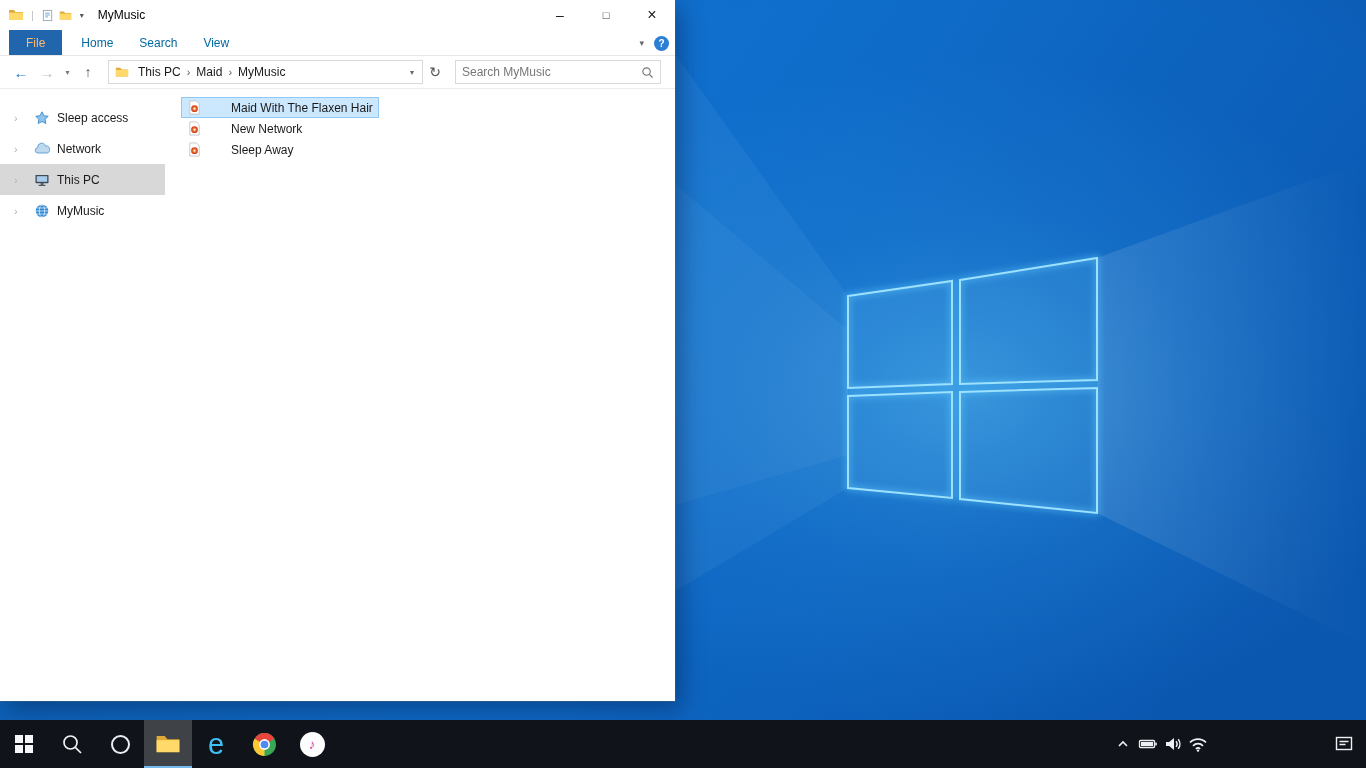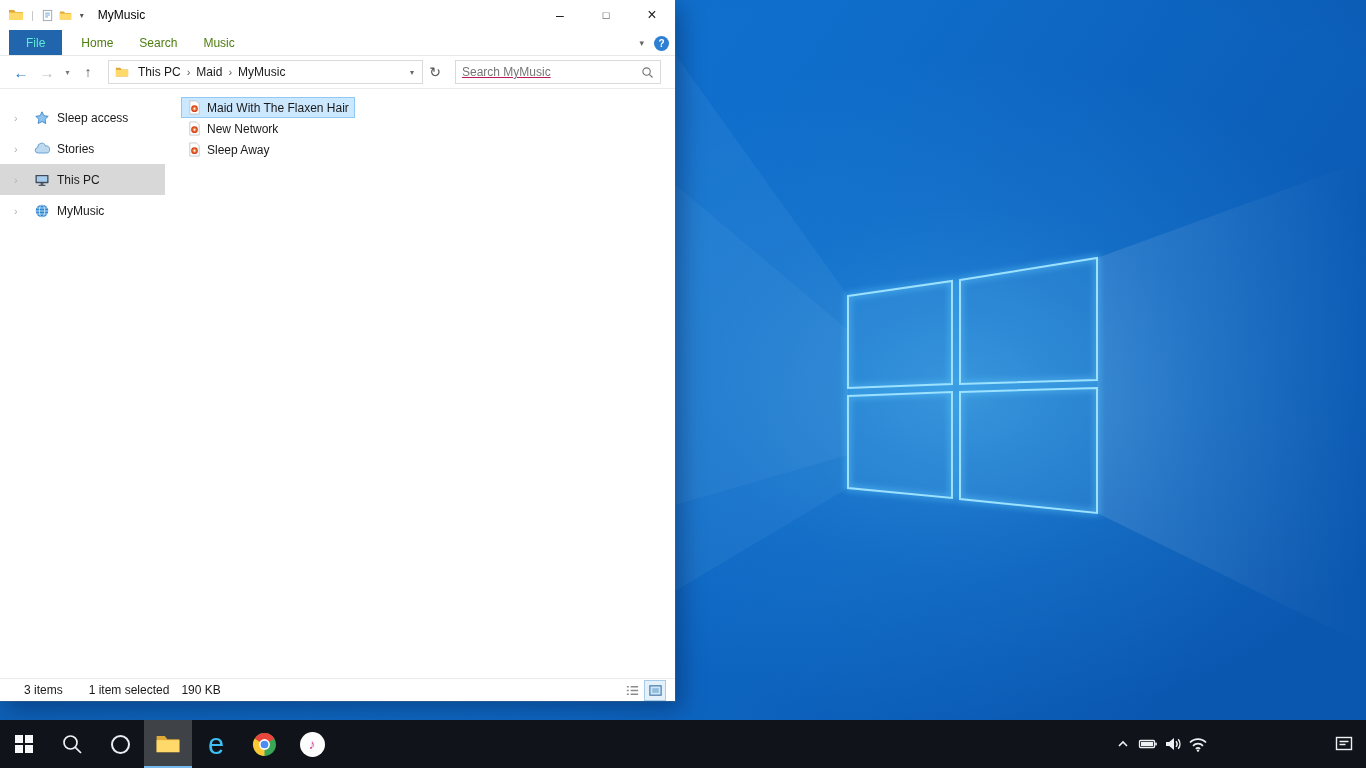--- a/index.html
+++ b/index.html
@@ -28,53 +28,53 @@
   .qat-chevron { font-size: 8px; color: #555; width: 14px; text-align: center; }
   .title-text { margin-left: 9px; font-size: 12px; color: #000; white-space: nowrap; }
   .win-controls { position: absolute; right: 0; top: 0; height: 30px; display: flex; }
   .win-btn { width: 46px; height: 30px; display: flex; align-items: center; justify-content: center; color: #222; }
   .win-btn.min { font-size: 14px; }
   .win-btn.max { font-size: 11px; color: #333; }
   .win-btn.close { font-size: 16px; }
 
   
   .ribbon-tabs { height: 26px; display: flex; align-items: stretch; padding-left: 9px; border-bottom: 1px solid #e8e8e8; position: relative; flex: 0 0 auto; }
-  .tab { display: flex; align-items: center; padding: 0 13px; color: #4d7c0f; }
-  .tab.file { background: #2165ad; color: #5eead4; padding: 0 17px; margin-right: 6px; }
+  .tab { display: flex; align-items: center; padding: 0 13px; color: #0369a1; }
+  .tab.file { background: #2165ad; color: #fdba74; padding: 0 17px; margin-right: 6px; }
   .ribbon-right { position: absolute; right: 6px; top: 0; height: 26px; display: flex; align-items: center; gap: 10px; }
   .ribbon-collapse { font-size: 9px; color: #666; }
   .help-btn { width: 15px; height: 15px; border-radius: 50%; background: #2d7fd3; color: #fff; font-size: 10px; font-weight: bold; display: flex; align-items: center; justify-content: center; }
 
   
   .navbar { height: 33px; display: flex; align-items: center; padding: 0 14px 0 8px; border-bottom: 1px solid #ececec; flex: 0 0 auto; }
   .nav-btn { width: 26px; text-align: center; font-size: 15px; line-height: 1; }
   .nav-back { color: #1c76c8; }
   .nav-fwd { color: #bdbdbd; }
   .nav-dd { width: 15px; font-size: 8px; color: #777; text-align: center; }
   .nav-up { color: #555; font-size: 14px; }
   .addressbar { width: 315px; height: 24px; border: 1px solid #d9d9d9; display: flex; align-items: center; padding: 0 2px 0 6px; margin-left: 7px; background: #fff; }
   .addressbar .crumbs { display: flex; align-items: center; flex: 1; overflow: hidden; }
   .crumb { padding: 0 5px; white-space: nowrap; color: #1a1a1a; }
   .crumb-sep { font-size: 11px; color: #555; padding: 0 1px; }
   .addr-chevron { font-size: 8px; color: #666; width: 16px; text-align: center; }
   .refresh-btn { width: 24px; text-align: center; color: #555; font-size: 14px; }
   .searchbox { flex: 1; height: 24px; border: 1px solid #d9d9d9; margin-left: 8px; display: flex; align-items: center; padding: 0 6px; background: #fff; }
-  .searchbox input { border: none; outline: none; flex: 1; font-family: "Liberation Sans", sans-serif; font-size: 12px; color: #be185d; background: transparent; text-decoration: underline; }
+  .searchbox input { border: none; outline: none; flex: 1; font-family: "Liberation Sans", sans-serif; font-size: 12px; color: #be185d; background: transparent; }
   .searchbox input::placeholder { color: #767676; }
 
   
   .win-body { flex: 1; display: flex; overflow: hidden; }
   .sidebar { width: 165px; flex: 0 0 auto; padding-top: 13px; }
   .side-item { height: 31px; display: flex; align-items: center; padding-left: 34px; position: relative; white-space: nowrap; }
   .side-item.selected { background: #d8d8d8; }
   .side-item .expander { position: absolute; left: 14px; color: #b2b2b2; font-size: 11px; }
   .side-item .s-icon { display: flex; margin-right: 7px; }
 
   .filelist { flex: 1; padding-top: 8px; }
-  .file-row { height: 21px; display: flex; align-items: center; margin-left: 16px; padding: 0 5px; width: max-content; border: 1px solid transparent; }
+  .file-row { height: 21px; display: flex; align-items: center; margin-left: 16px; padding: 0 5px; width: max-content; border: 1px solid transparent; gap: 24px; }
   .file-row.selected { background: #cce8ff; border-color: #90c8f6; }
   .file-row .f-icon { display: flex; margin-right: 5px; }
 
   
   .statusbar { height: 23px; border-top: 1px solid #ececec; display: flex; align-items: center; padding: 0 10px 0 24px; flex: 0 0 auto; position: relative; }
   .status-sel { margin-left: 26px; }
   .status-size { margin-left: 12px; }
   .view-toggles { margin-left: auto; display: flex; align-items: center; gap: 3px; }
   .vt-btn { width: 20px; height: 19px; display: flex; align-items: center; justify-content: center; }
   .vt-btn.active { background: #e4f1fb; box-shadow: 0 0 0 1px #a5cdeb; }
@@ -173,21 +173,21 @@
         <div class="win-btn min">–</div>
         <div class="win-btn max">□</div>
         <div class="win-btn close">×</div>
       </div>
     </div>
 
     <div class="ribbon-tabs">
       <div class="tab file">File</div>
       <div class="tab">Home</div>
       <div class="tab">Search</div>
-      <div class="tab">Music</div>
+      <div class="tab">View</div>
       <div class="ribbon-right">
         <span class="ribbon-collapse">▾</span>
         <span class="help-btn">?</span>
       </div>
     </div>
 
     <div class="navbar">
       <span class="nav-btn nav-back">←</span>
       <span class="nav-btn nav-fwd">→</span>
       <span class="nav-dd">▾</span>
@@ -233,21 +233,21 @@
           <span>Sleep access</span>
         </div>
 
         <div class="side-item">
           <span class="expander">›</span>
           <span class="s-icon">
             <svg viewBox="0 0 16 16" width="16" height="16">
                 <path d="M12.8 12H4.2a2.7 2.7 0 0 1-.5-5.4A4 4 0 0 1 11.5 5a3.5 3.5 0 0 1 1.3 7z" fill="#bcd9f0" stroke="#5b9bd0" stroke-width="0.9"></path>
               </svg>
           </span>
-          <span>Stories</span>
+          <span>Network</span>
         </div>
 
         <div class="side-item selected">
           <span class="expander">›</span>
           <span class="s-icon">
             <svg viewBox="0 0 16 16" width="16" height="16">
                 <rect x="1.5" y="3" width="13" height="8.2" rx="0.6" fill="#3c4a59"></rect>
                 <rect x="2.8" y="4.2" width="10.4" height="5.6" fill="#a8cdec"></rect>
                 <rect x="6.6" y="11.2" width="2.8" height="1.6" fill="#3c4a59"></rect>
                 <rect x="4.6" y="12.8" width="6.8" height="1.1" fill="#3c4a59"></rect>
@@ -300,38 +300,20 @@
                 <circle cx="8" cy="9.2" r="3.6" fill="#d6431f"></circle>
                 <circle cx="8" cy="9.2" r="2.2" fill="#f08a3a"></circle>
                 <circle cx="8" cy="9.2" r="0.9" fill="#fff"></circle>
               </svg>
           </span>
           <span>Sleep Away</span>
         </div>
       </div>
     </div>
 
-    <div class="statusbar">
-      <span>3 items</span>
-      <span class="status-sel">1 item selected</span>
-      <span class="status-size">190 KB</span>
-      <span class="view-toggles">
-        <span class="vt-btn">
-          <svg viewBox="0 0 16 16" width="15" height="15">
-              <path d="M2 4h2M6 4h8M2 8h2M6 8h8M2 12h2M6 12h8" stroke="#8b8b8b" stroke-width="1.4"></path>
-            </svg>
-        </span>
-        <span class="vt-btn active">
-          <svg viewBox="0 0 16 16" width="15" height="15">
-              <rect x="2" y="3" width="12" height="10" fill="#cfe4f5" stroke="#3f77a8" stroke-width="1.2"></rect>
-              <rect x="4.5" y="5.5" width="7" height="5" fill="#8fbede"></rect>
-            </svg>
-        </span>
-      </span>
-    </div>
   </div>
 
   <div class="taskbar">
     <div class="tb-btn">
       <span class="start-grid">
           <i></i>
           <i></i>
           <i></i>
           <i></i>
         </span>

